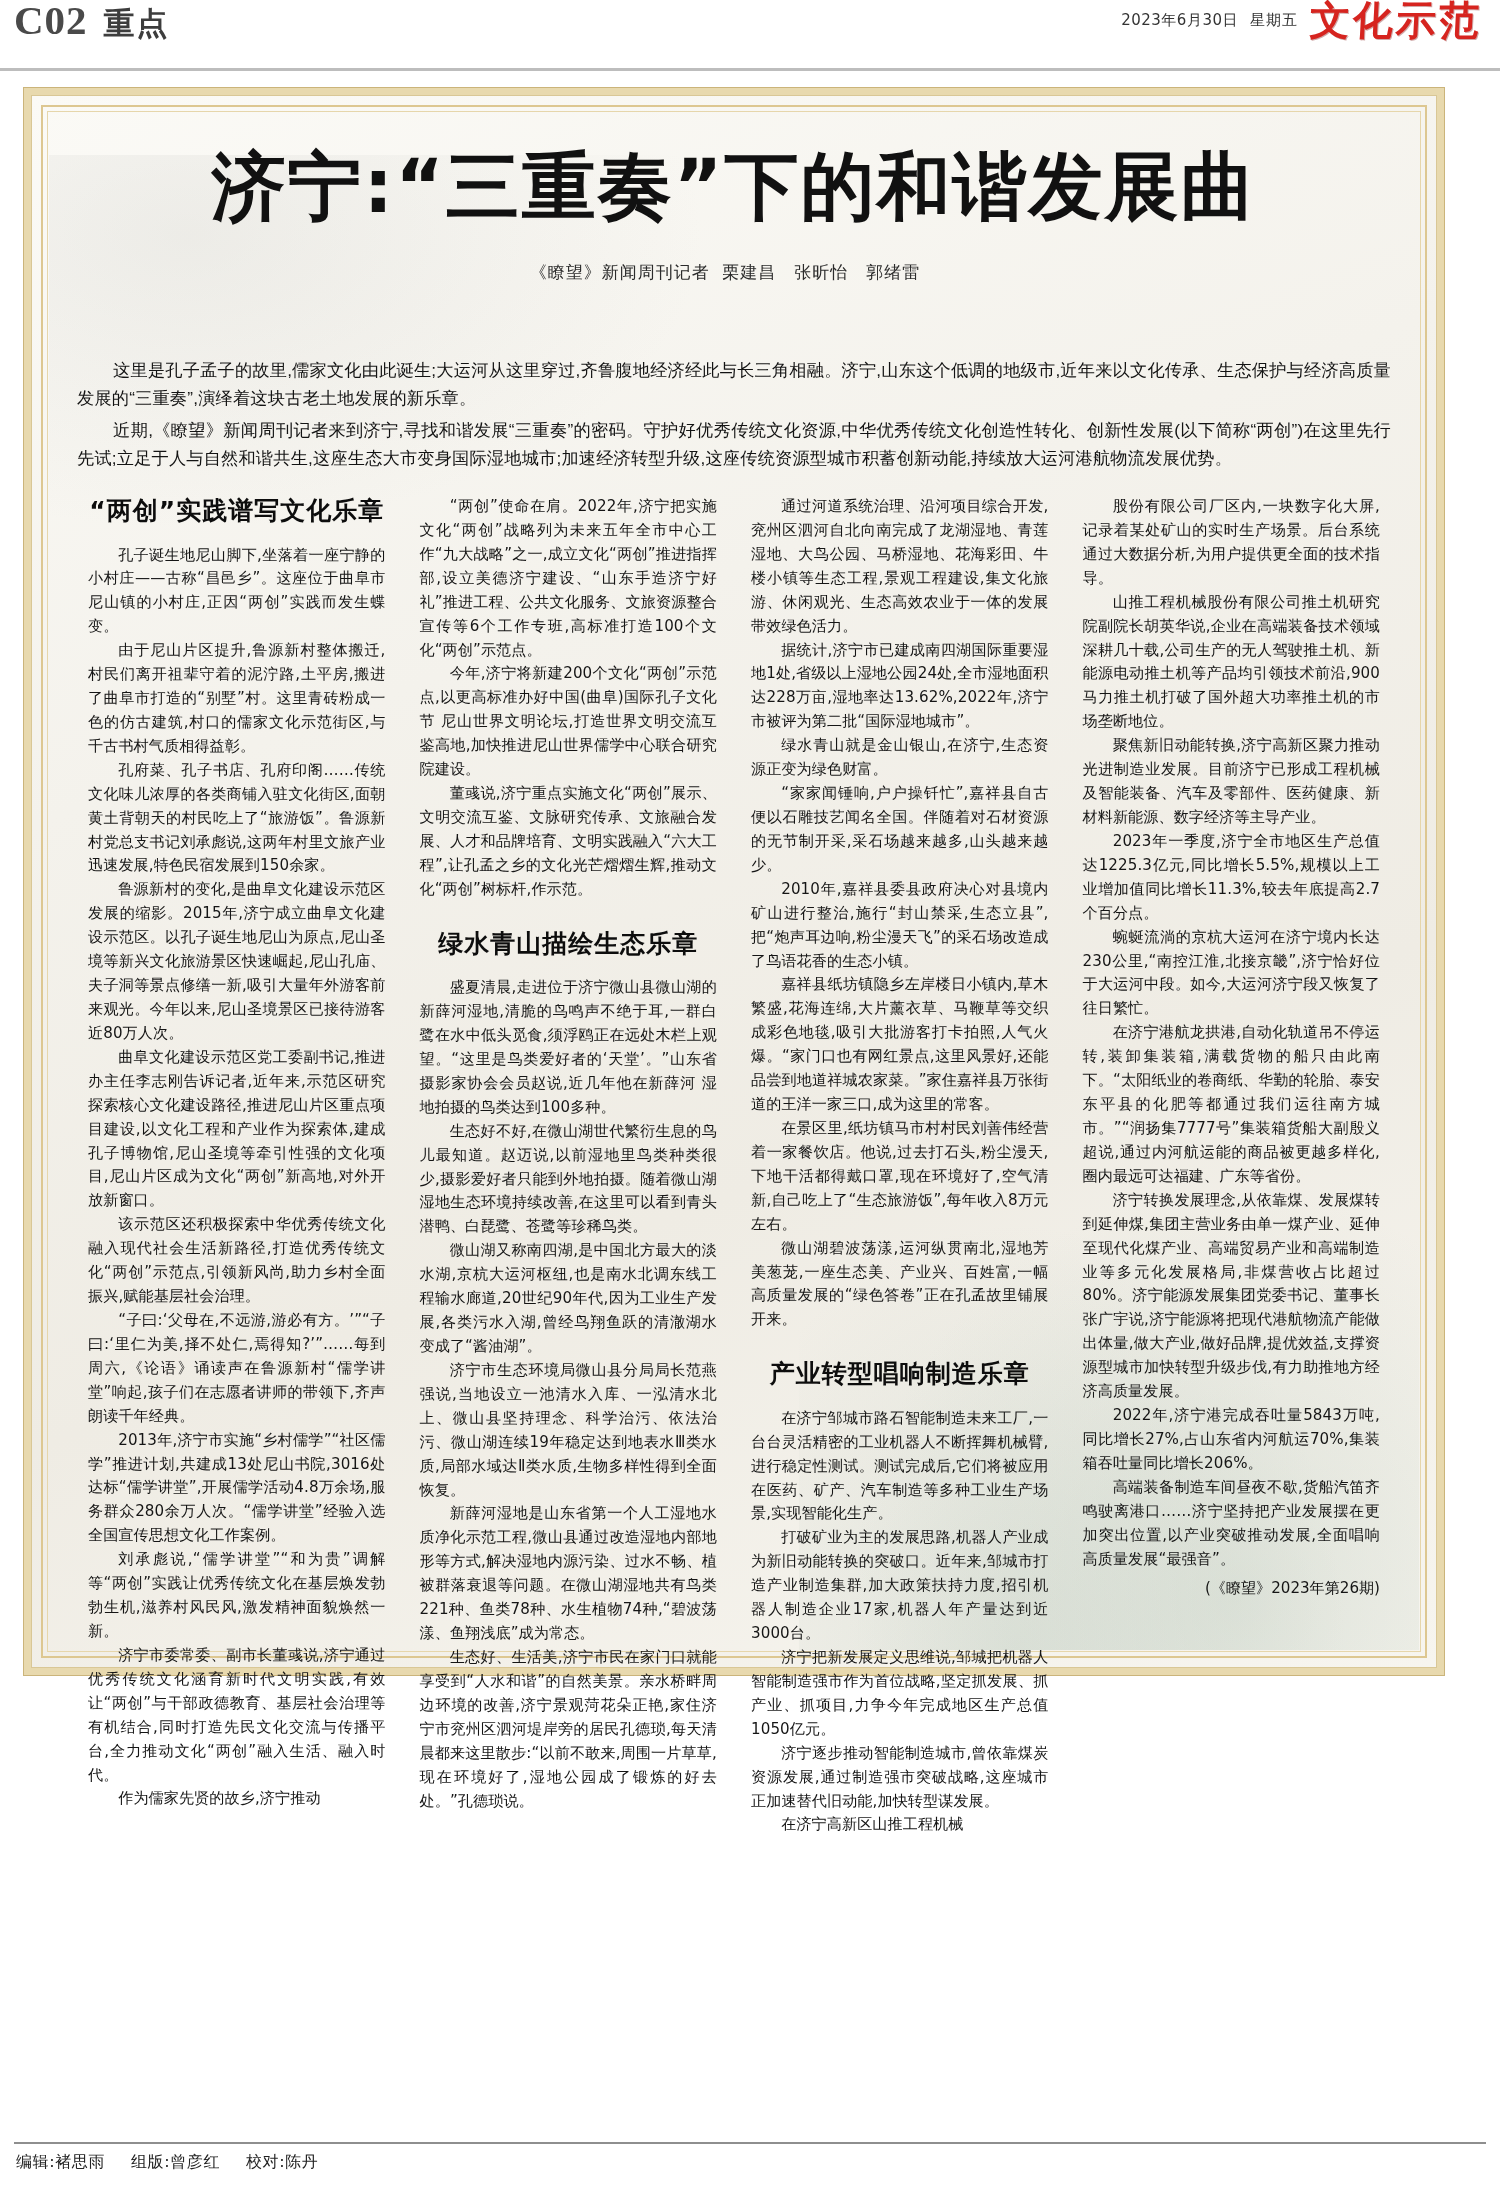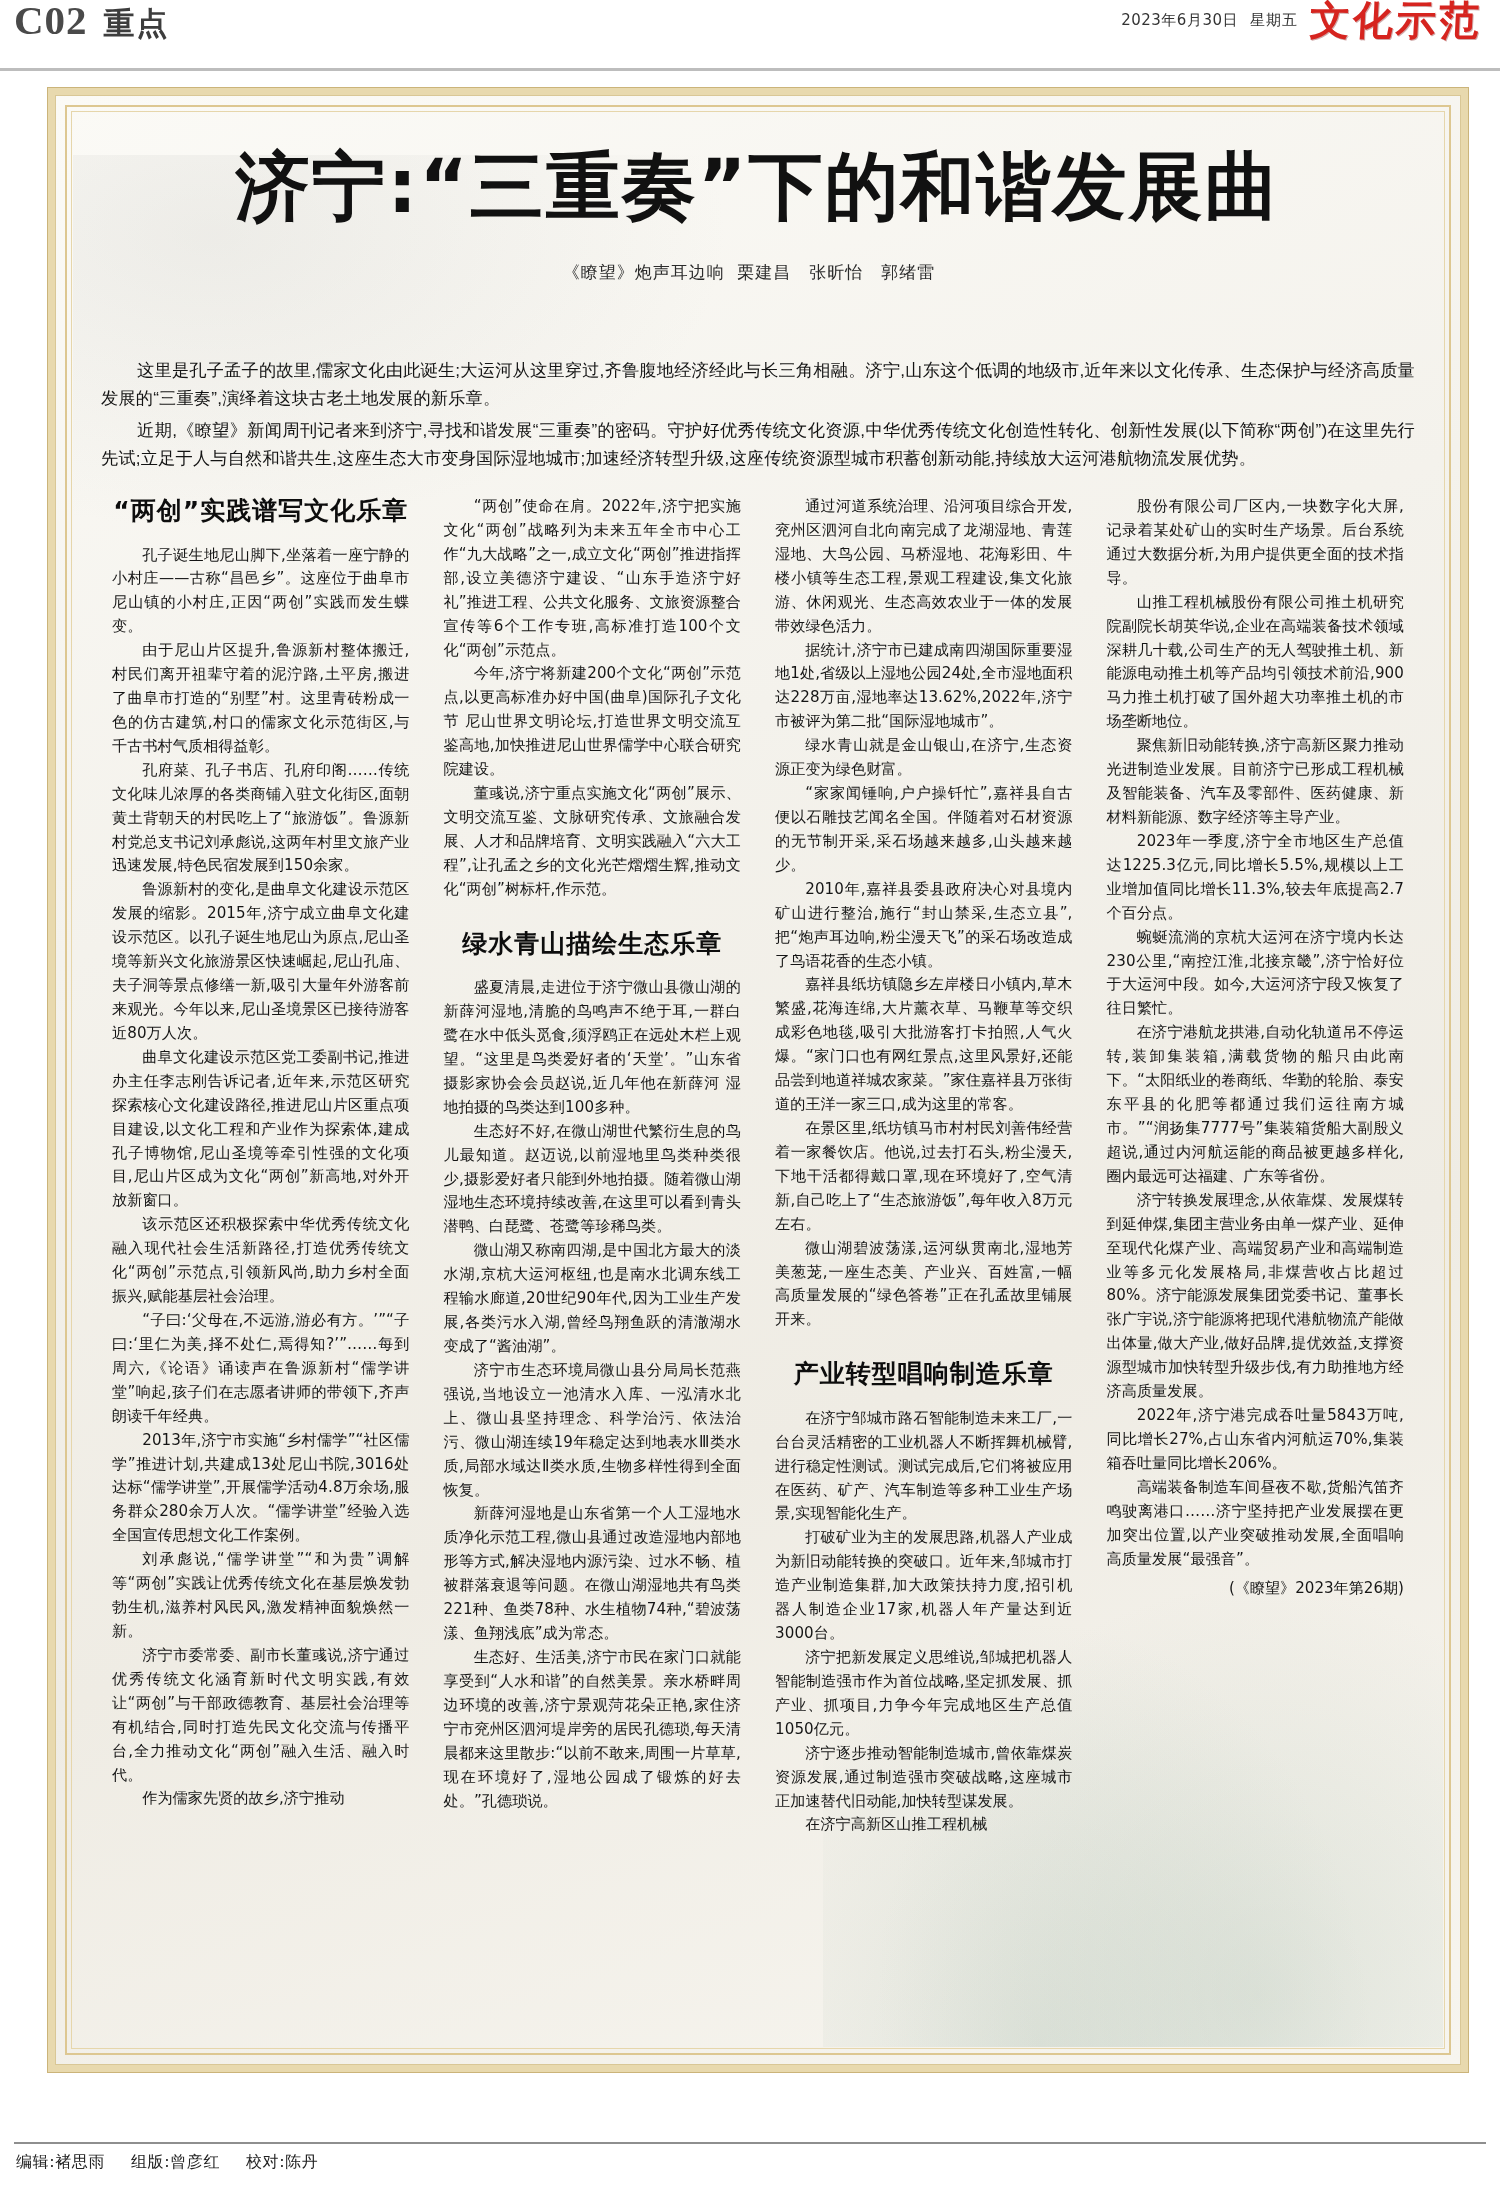--- a/index.html
+++ b/index.html
@@ -82,24 +82,24 @@
     position: absolute;
     left: 0; top: 68px;
     width: 1500px;
     height: 3px;
     background: #bdbdbd;
   }
 
   
   .sheet {
     position: absolute;
-    left: 48px;
+    left: 24px;
     top: 88px;
     width: 1420px;
-    height: 1984px;
+    height: 1587px;
     box-sizing: border-box;
     background:
       linear-gradient(160deg, #fbfaf6 0%, #f4f2ec 35%, #efece4 65%, #f7f5ef 100%);
     border: 7px solid #e8d9ae;
     box-shadow: 0 0 0 1px #cbb47a, inset 0 0 0 1px #d9c796;
   }
   .sheet-inner {
     position: absolute;
     left: 10px; top: 10px; right: 10px; bottom: 10px;
     border: 2px solid #ddc791;
@@ -264,21 +264,21 @@
 
 <div class="sheet">
   <div class="sheet-inner"></div>
   <div class="sheet-inner2"></div>
   <div class="wash"></div>
   <div class="wash2"></div>
 
   <div class="headline-wrap">
     <h1 class="headline">济宁:“三重奏”下的和谐发展曲</h1>
     <div class="byline">
-      <span>《瞭望》炮声耳边响</span>
+      <span>《瞭望》新闻周刊记者</span>
       <span class="names" id="byline-authors"><span class="name">栗建昌</span><span class="name">张昕怡</span><span class="name">郭绪雷</span></span>
     </div>
   </div>
 
   <div class="lead" id="lead-block">
       <p>这里是孔子孟子的故里,儒家文化由此诞生;大运河从这里穿过,齐鲁腹地经济经此与长三角相融。济宁,山东这个低调的地级市,近年来以文化传承、生态保护与经济高质量发展的“三重奏”,演绎着这块古老土地发展的新乐章。</p>
       <p>近期,《瞭望》新闻周刊记者来到济宁,寻找和谐发展“三重奏”的密码。守护好优秀传统文化资源,中华优秀传统文化创造性转化、创新性发展(以下简称“两创”)在这里先行先试;立足于人与自然和谐共生,这座生态大市变身国际湿地城市;加速经济转型升级,这座传统资源型城市积蓄创新动能,持续放大运河港航物流发展优势。</p>
     </div>
 
   <div class="cols">

